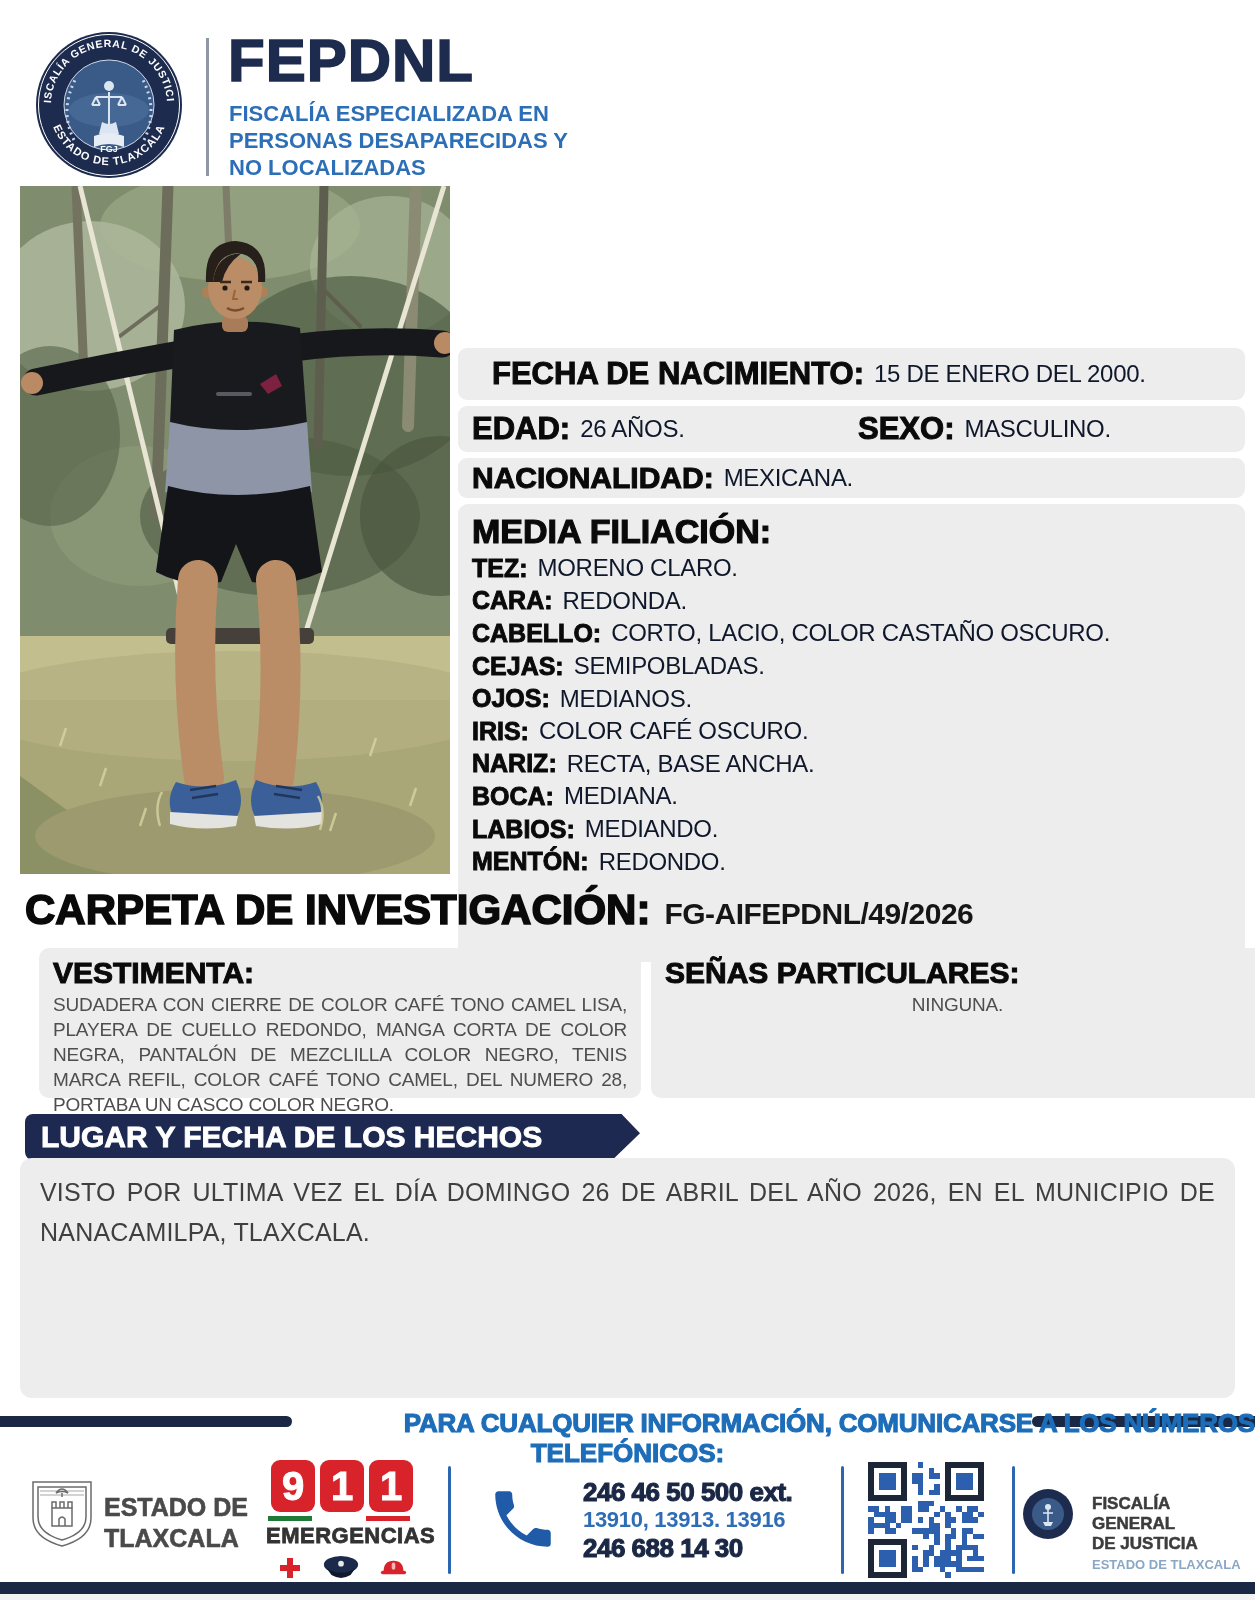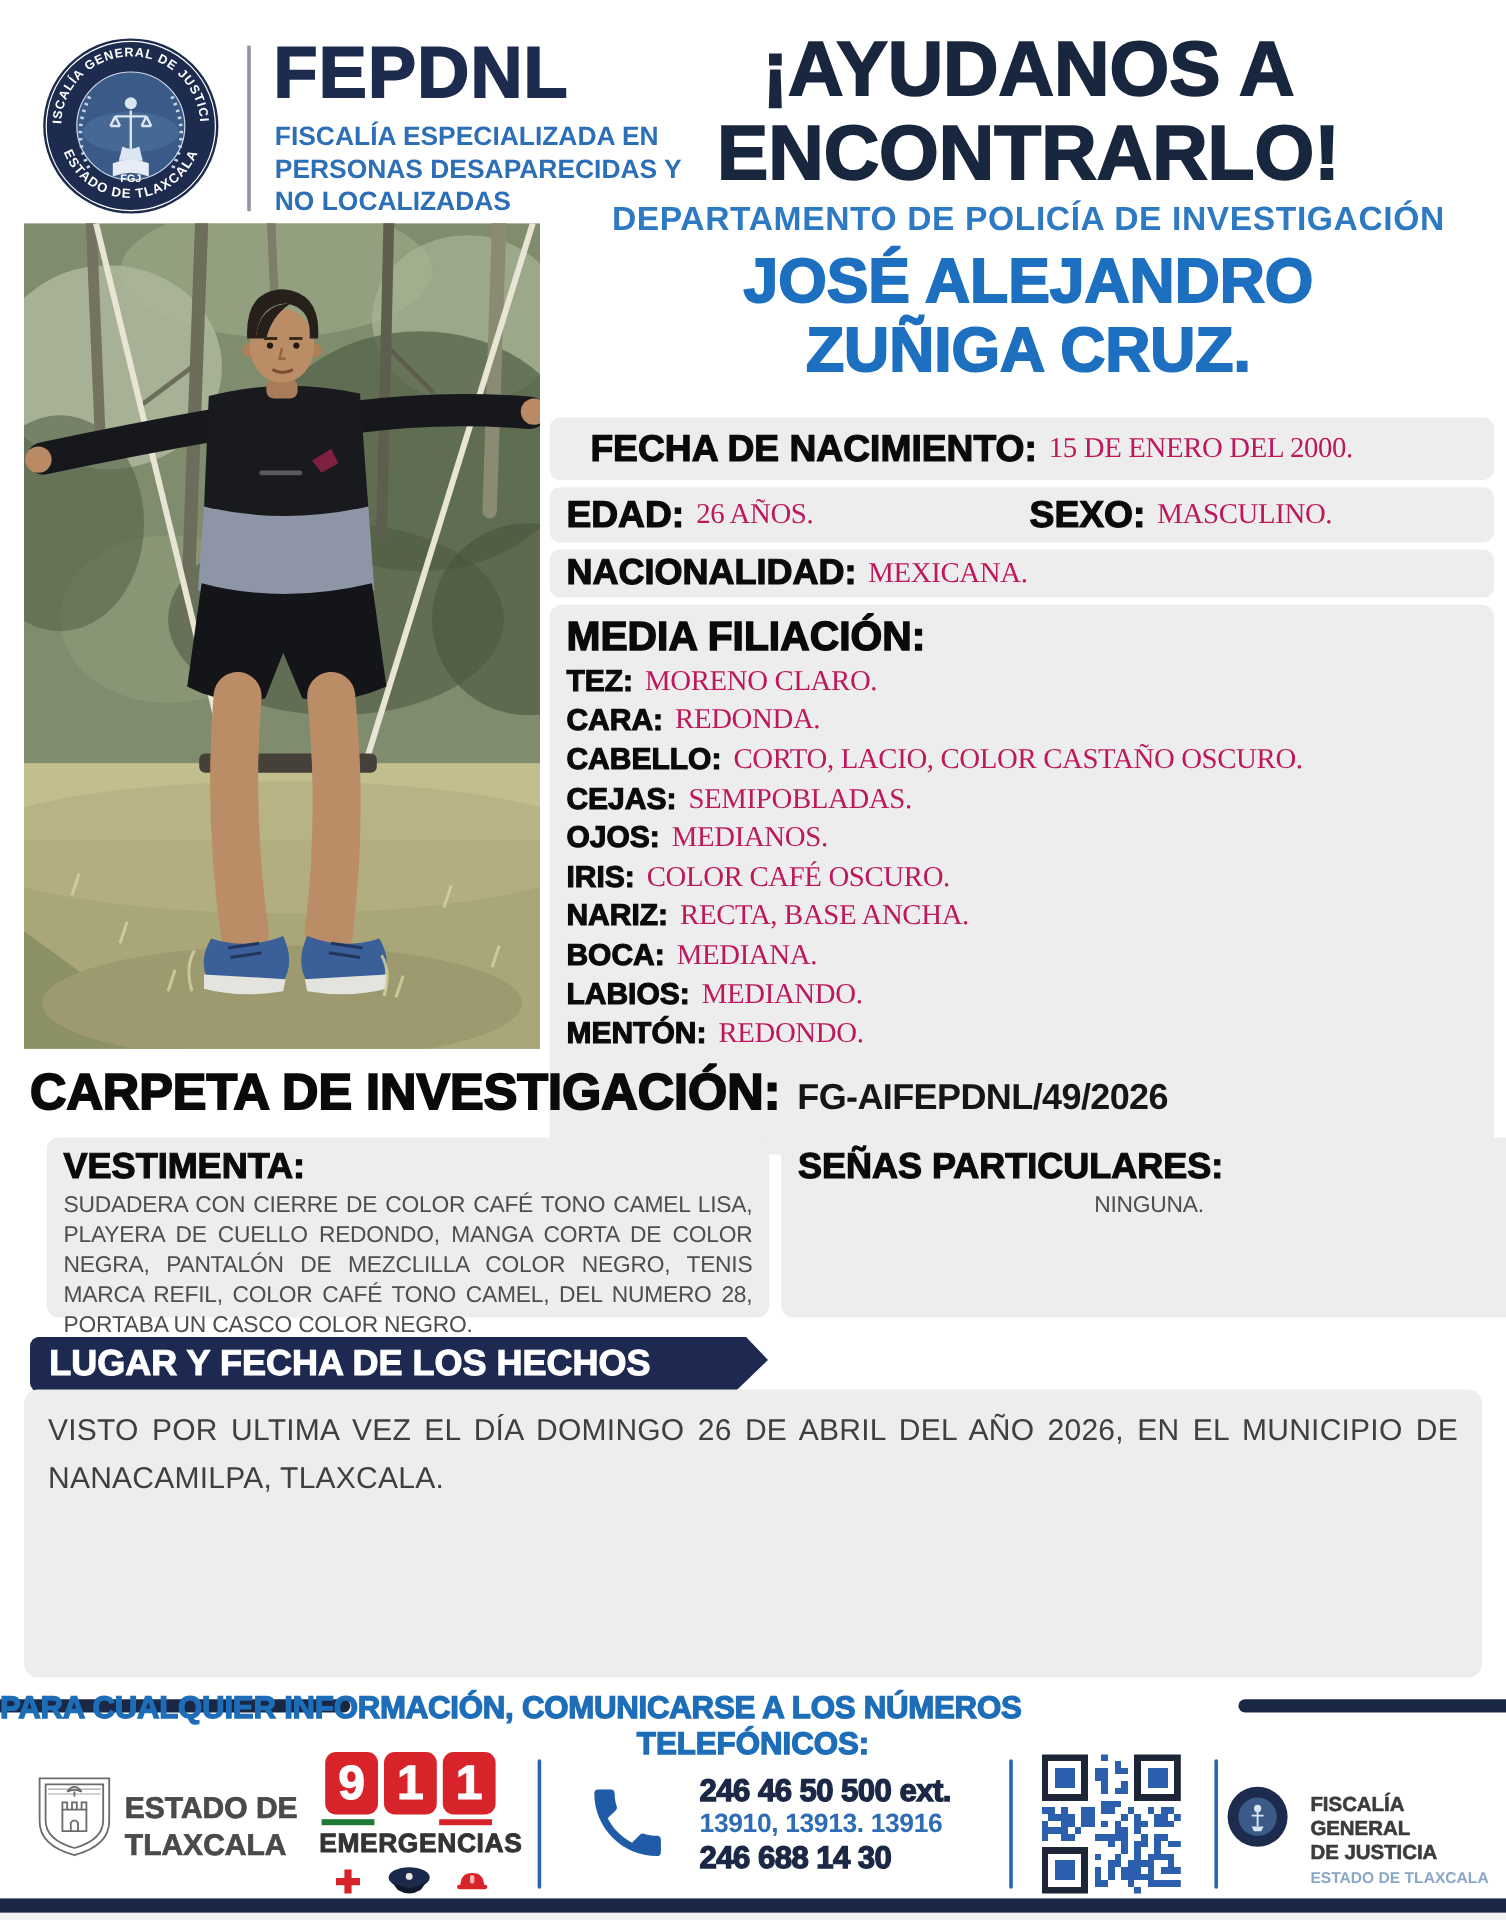--- a/index.html
+++ b/index.html
@@ -20,21 +20,21 @@
   .pname{font-size:52px;line-height:57px;color:#1d6fc0;}
   .pname.first{margin-top:8px;}
 
   
   .photo{left:20px;top:186px;width:430px;height:688px;}
 
   
   .grayrow{background:#ededed;border-radius:9px;display:flex;align-items:center;
            padding:0 14px;box-sizing:border-box;left:458px;width:787px;}
   .lab{font-weight:bold;color:#0a0a0a;-webkit-text-stroke:1px #0a0a0a;white-space:nowrap;}
-  .val{color:#be185d;letter-spacing:-.3px;margin-left:10px;white-space:nowrap;font-family:Liberation Serif, serif;}
+  .val{color:#0f172a;letter-spacing:-.3px;margin-left:10px;white-space:nowrap;}
   .row-birth{top:348px;height:52px;padding-left:34px;} .row-birth .lab{font-size:31px;} .row-birth .val{font-size:24px;}
   .row-age{top:406px;height:46px;}  .row-age .lab{font-size:31px;}  .row-age .val{font-size:24px;}
   .sexgrp{position:absolute;left:400px;display:flex;align-items:center;}
   .row-nat{top:458px;height:40px;}  .row-nat .lab{font-size:30px;}  .row-nat .val{font-size:24px;}
   .mf{left:458px;top:504px;width:787px;height:458px;background:#ededed;border-radius:10px;
       padding:6px 14px;box-sizing:border-box;}
   .mf-h{font-size:34px;font-weight:bold;color:#0a0a0a;-webkit-text-stroke:1.2px #0a0a0a;line-height:42px;}
   .mf-row{display:flex;align-items:center;height:32.6px;}
   .mf-row .lab{font-size:25px;-webkit-text-stroke:.9px #0a0a0a;}
   .mf-row .val{font-size:24px;}
@@ -54,21 +54,21 @@
   
   .banner{left:25px;top:1114px;width:615px;height:46px;background:#1d2950;color:#ffffff;
           font-size:30px;font-weight:bold;-webkit-text-stroke:.9px #fff;line-height:46px;
           padding-left:16px;box-sizing:border-box;border-radius:8px;
           clip-path:polygon(0 0,97% 0,100% 42%,95.5% 100%,0 100%);}
   .hechos{left:20px;top:1158px;width:1215px;height:240px;background:#ededed;border-radius:12px;
           padding:14px 20px;box-sizing:border-box;}
   .hechos .txt{font-size:25px;line-height:40px;color:#3f3f3f;text-align:justify;letter-spacing:.2px;}
 
   
-  .contact1{left:0;top:1408px;width:1255px;text-align:left;font-size:26px;color:#1d6db8;letter-spacing:-.2px;}
+  .contact1{left:0;top:1408px;width:1255px;text-align:right;font-size:26px;color:#1d6db8;letter-spacing:-.2px;}
   .contact2{left:0;top:1438px;width:1255px;text-align:center;font-size:26px;color:#1d6db8;}
   .bar-l{left:0;top:1416px;width:292px;height:11px;background:#1b2845;border-radius:0 6px 6px 0;}
   .bar-r{left:1032px;top:1416px;width:223px;height:11px;background:#1b2845;border-radius:6px 0 0 6px;}
   .fdiv{top:1466px;width:3px;height:108px;background:#2b66b0;border-radius:2px;}
   .coat{left:28px;top:1478px;width:68px;height:72px;}
   .estado-text{left:104px;top:1492px;font-size:25px;line-height:31px;color:#4a4a4a;
                font-weight:bold;-webkit-text-stroke:.6px #4a4a4a;}
   .nine11{left:266px;top:1460px;width:152px;text-align:center;}
   .sqrow{display:flex;gap:5px;justify-content:center;position:relative;}
   .sq{width:44px;height:52px;background:#d8232a;border-radius:9px;color:#fff;font-size:40px;
@@ -126,27 +126,20 @@
   </svg>
 
   <div class="abs hdr-div"></div>
   <div class="abs fepdnl xb2">FEPDNL</div>
   <div class="abs org">
     <div>FISCALÍA ESPECIALIZADA EN</div>
     <div>PERSONAS DESAPARECIDAS Y</div>
     <div>NO LOCALIZADAS</div>
   </div>
 
-  <div class="abs title-block">
-    <div class="t1 xb2">¡AYUDANOS A</div>
-    <div class="t2 xb2">ENCONTRARLO!</div>
-    <div class="dept">DEPARTAMENTO DE POLICÍA DE INVESTIGACIÓN</div>
-    <div class="pname first xb2">JOSÉ ALEJANDRO</div>
-    <div class="pname xb2">ZUÑIGA CRUZ.</div>
-  </div>
 
   <svg class="abs photo" viewBox="0 0 430 688">
     <rect width="430" height="688" fill="#7f8c6d"></rect>
     <ellipse cx="70" cy="120" rx="95" ry="85" fill="#c6cfb6" opacity="0.55"></ellipse>
     <ellipse cx="370" cy="80" rx="80" ry="70" fill="#b9c4a7" opacity="0.5"></ellipse>
     <ellipse cx="210" cy="40" rx="130" ry="55" fill="#aab795" opacity="0.45"></ellipse>
     <ellipse cx="120" cy="330" rx="90" ry="70" fill="#93a07e" opacity="0.5"></ellipse>
     <ellipse cx="330" cy="190" rx="130" ry="100" fill="#54644a" opacity="0.75"></ellipse>
     <ellipse cx="260" cy="330" rx="140" ry="80" fill="#4c5a42" opacity="0.6"></ellipse>
     <ellipse cx="30" cy="250" rx="70" ry="90" fill="#556349" opacity="0.6"></ellipse>

